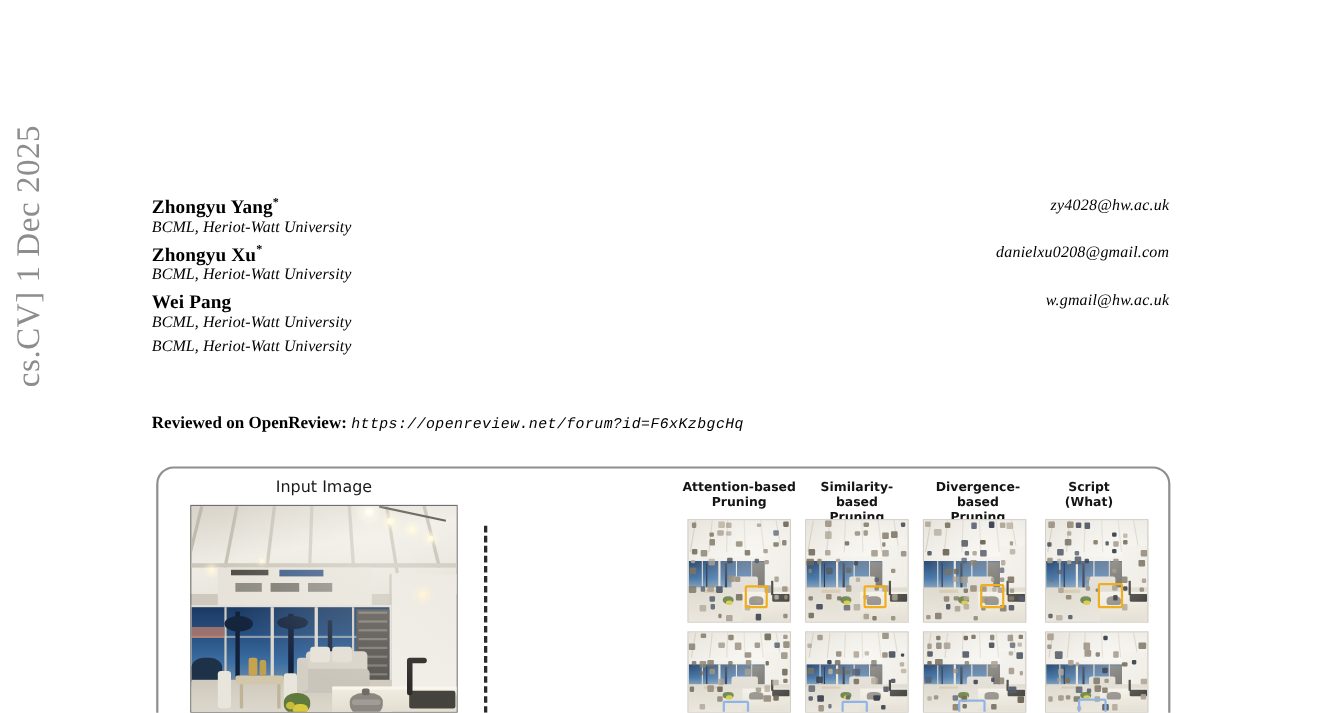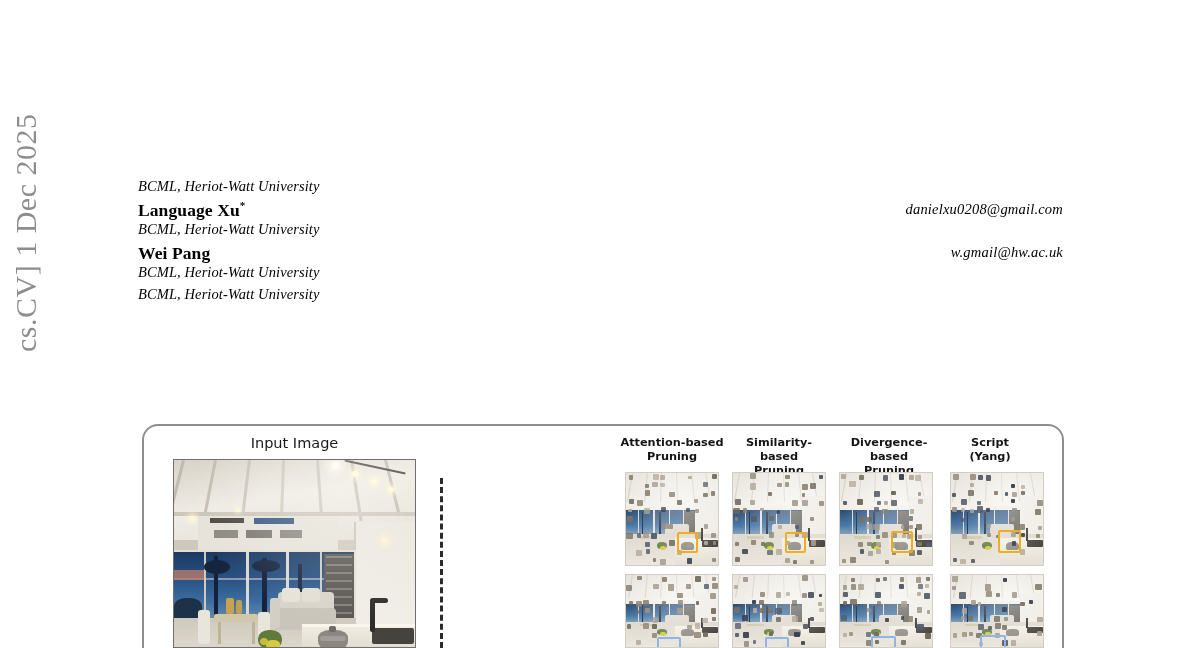--- a/index.html
+++ b/index.html
@@ -217,38 +217,46 @@
 </head>
 <body>
 
 <div id="page">
 
   <div class="arxiv-stamp">cs.CV]  1 Dec 2025</div>
 
 
   <div class="authors">
 
+    <div class="author-row">
+      <span class="author-name"><span>Zhongyu Yang</span><sup>*</sup></span>
+      <span class="author-email">zy4028@hw.ac.uk</span>
+    </div>
     <div class="author-affil">BCML, Heriot-Watt University</div>
 
     <div class="author-row">
-      <span class="author-name"><span>Language Xu</span><sup>*</sup></span>
+      <span class="author-name"><span>Zhongyu Xu</span><sup>*</sup></span>
       <span class="author-email">danielxu0208@gmail.com</span>
     </div>
     <div class="author-affil">BCML, Heriot-Watt University</div>
 
     <div class="author-row">
       <span class="author-name"><span>Wei Pang</span><sup></sup></span>
       <span class="author-email">w.gmail@hw.ac.uk</span>
     </div>
     <div class="author-affil">BCML, Heriot-Watt University</div>
 
     <div class="author-affil">BCML, Heriot-Watt University</div>
 
   </div>
 
+  <div class="reviewed">
+    <b>Reviewed on OpenReview:</b>
+    <span class="url">https://openreview.net/forum?id=F6xKzbgcHq</span>
+  </div>
 
   <div class="figure-panel"></div>
 
   <div class="fig-label-input">Input Image</div>
 
   <div class="input-photo">
 
     <div class="ip" style="left:0;top:0;width:243px;height:80px;background:linear-gradient(170deg,#d8d3c8 0%,#efece5 45%,#e3dfd5 100%);"></div>
 
     <div class="ip" style="left:8px;top:0;width:3px;height:72px;background:#b9b3a6;transform:rotate(14deg);transform-origin:top left;opacity:.8;"></div>
@@ -356,21 +364,21 @@
   <div class="col-head" style="left:727px;width:104px;">
     <div>Similarity-based</div>
     <div>Pruning</div>
   </div>
   <div class="col-head" style="left:834px;width:110px;">
     <div>Divergence-based</div>
     <div>Pruning</div>
   </div>
   <div class="col-head" style="left:940px;width:100px;">
     <div>Script</div>
-    <div>(Yang)</div>
+    <div>(What)</div>
   </div>
 
   <div class="tile" style="left:625px;top:472px;">
     <div class="tile-bg">
         <div style="position: absolute; inset: 0px; overflow: hidden; background: rgb(240, 237, 230);">
           <div style="position: absolute; left: 0px; top: 0px; width: 92px; height: 33.2766px; background: linear-gradient(170deg, rgb(230, 226, 218), rgb(246, 244, 239));"></div>
           <div style="position: absolute; left: 5.87234px; top: 0px; width: 1.3px; height: 29.3617px; background: rgb(203, 197, 185); transform: rotate(10deg); transform-origin: left top; opacity: 0.75;"></div>
           <div style="position: absolute; left: 20.5532px; top: 0px; width: 1.3px; height: 29.3617px; background: rgb(203, 197, 185); transform: rotate(6deg); transform-origin: left top; opacity: 0.75;"></div>
           <div style="position: absolute; left: 35.234px; top: 0px; width: 1.3px; height: 29.3617px; background: rgb(203, 197, 185); transform: rotate(2deg); transform-origin: left top; opacity: 0.75;"></div>
           <div style="position: absolute; left: 49.9149px; top: 0px; width: 1.3px; height: 29.3617px; background: rgb(203, 197, 185); transform: rotate(-2deg); transform-origin: left top; opacity: 0.75;"></div>

